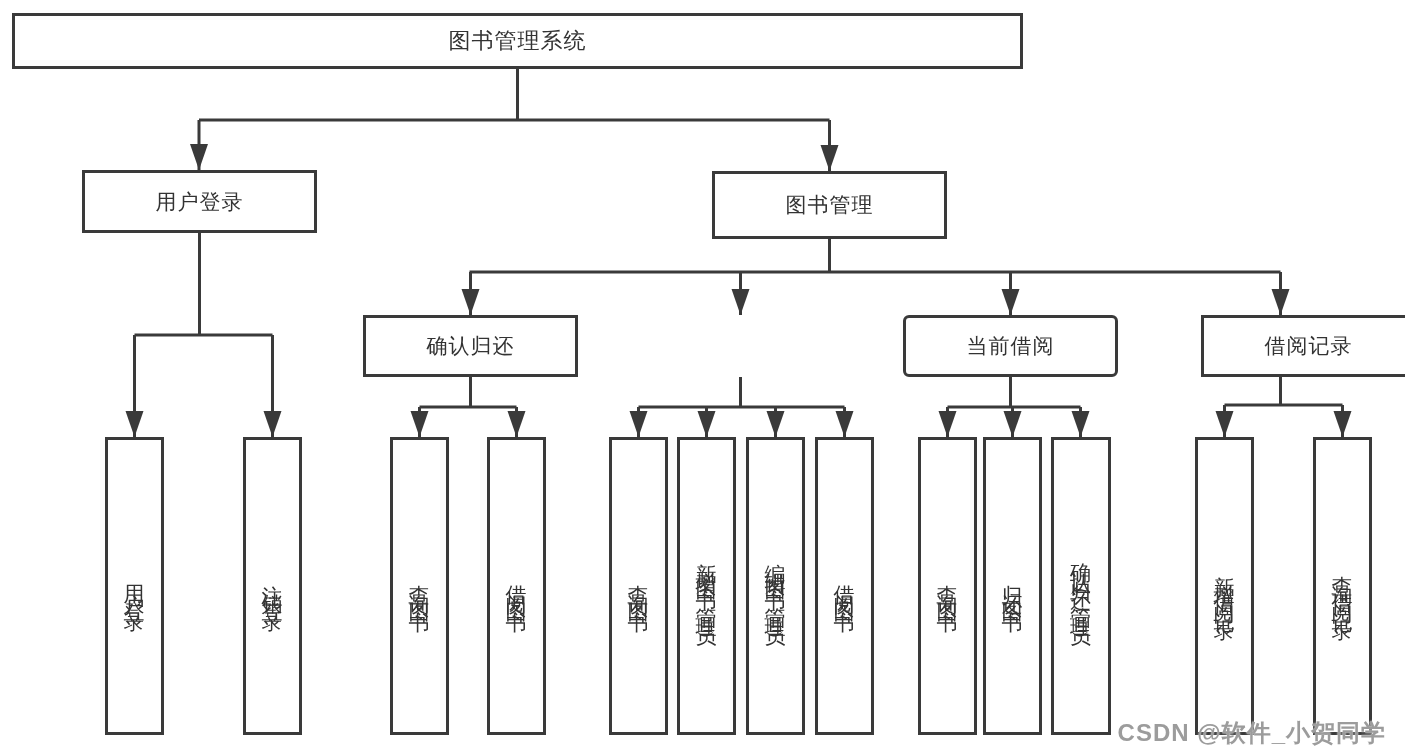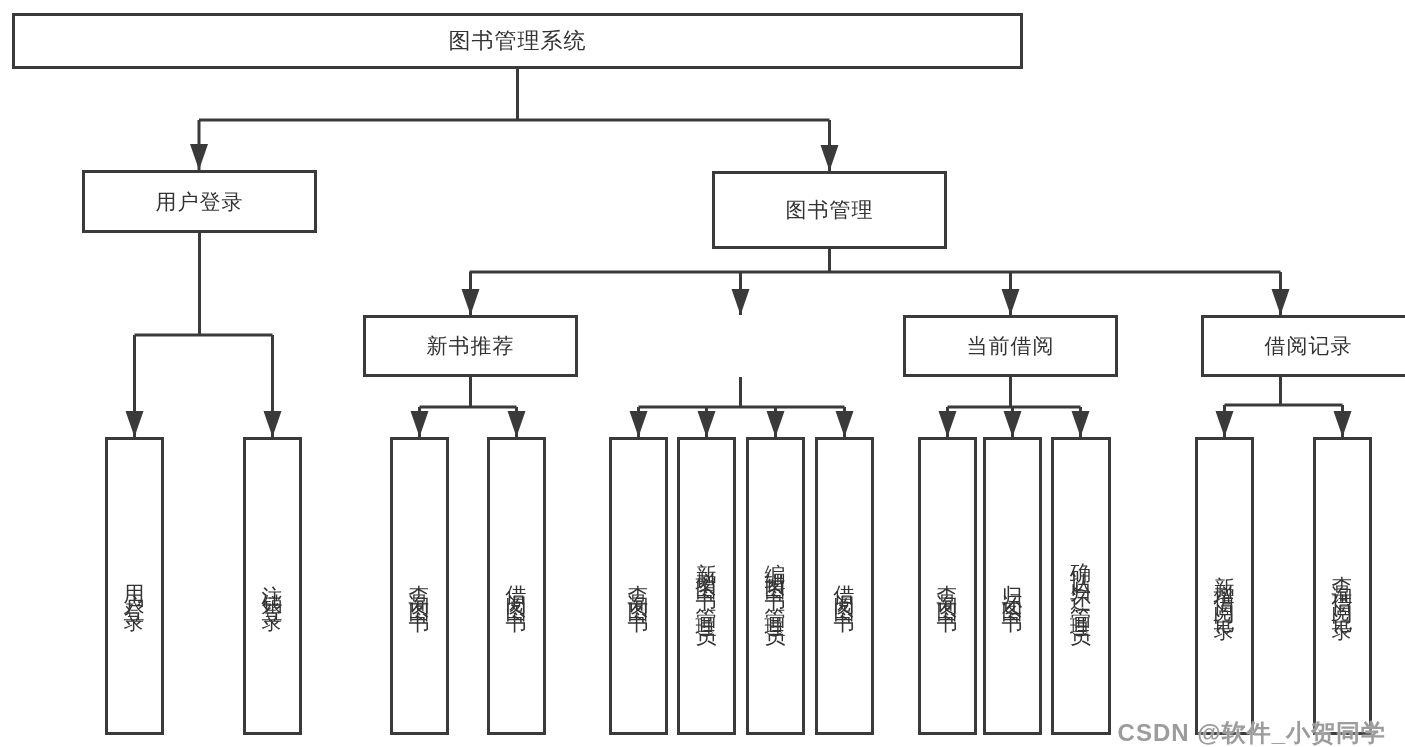--- a/index.html
+++ b/index.html
@@ -66,24 +66,24 @@
       <polygon points="1003.5,411 1021.5,411 1012.5,437"></polygon>
       <polygon points="1071.5,411 1089.5,411 1080.5,437"></polygon>
       <polygon points="1215.5,411 1233.5,411 1224.5,437"></polygon>
       <polygon points="1333.5,411 1351.5,411 1342.5,437"></polygon>
     </g>
   </svg>
 
   <div class="box hbox root" style="left:12px;top:13px;width:1011px;height:56px;">图书管理系统</div>
 
   <div class="box hbox" style="left:82px;top:170px;width:235px;height:63px;">用户登录</div>
-  <div class="box hbox" style="left:712px;top:171px;width:235px;height:78px;">图书管理</div>
+  <div class="box hbox" style="left:712px;top:171px;width:235px;height:68px;">图书管理</div>
 
-  <div class="box hbox" style="left:363px;top:315px;width:215px;height:62px;">新书推荐</div>
-  <div class="box hbox" style="left:903px;top:315px;width:215px;height:62px;">当前借阅</div>
+  <div class="box hbox" style="left:363px;top:315px;width:215px;height:62px;">确认归还</div>
+  <div class="box hbox" style="left:903px;top:315px;width:215px;height:62px;border-radius:6px;">当前借阅</div>
   <div class="box hbox" style="left:1173px;top:315px;width:215px;height:62px;margin-left:28px;">借阅记录</div>
 
   <div class="box vbox" style="left:105px;top:437px;width:59px;height:298px;">用户登录</div>
   <div class="box vbox" style="left:243px;top:437px;width:59px;height:298px;">注销登录</div>
 
   <div class="box vbox" style="left:390px;top:437px;width:59px;height:298px;">查询图书</div>
   <div class="box vbox" style="left:487px;top:437px;width:59px;height:298px;">借阅图书</div>
 
   <div class="box vbox" style="left:609px;top:437px;width:59px;height:298px;">查询图书</div>
   <div class="box vbox" style="left:677px;top:437px;width:59px;height:298px;">新增图书（管理员）</div>

